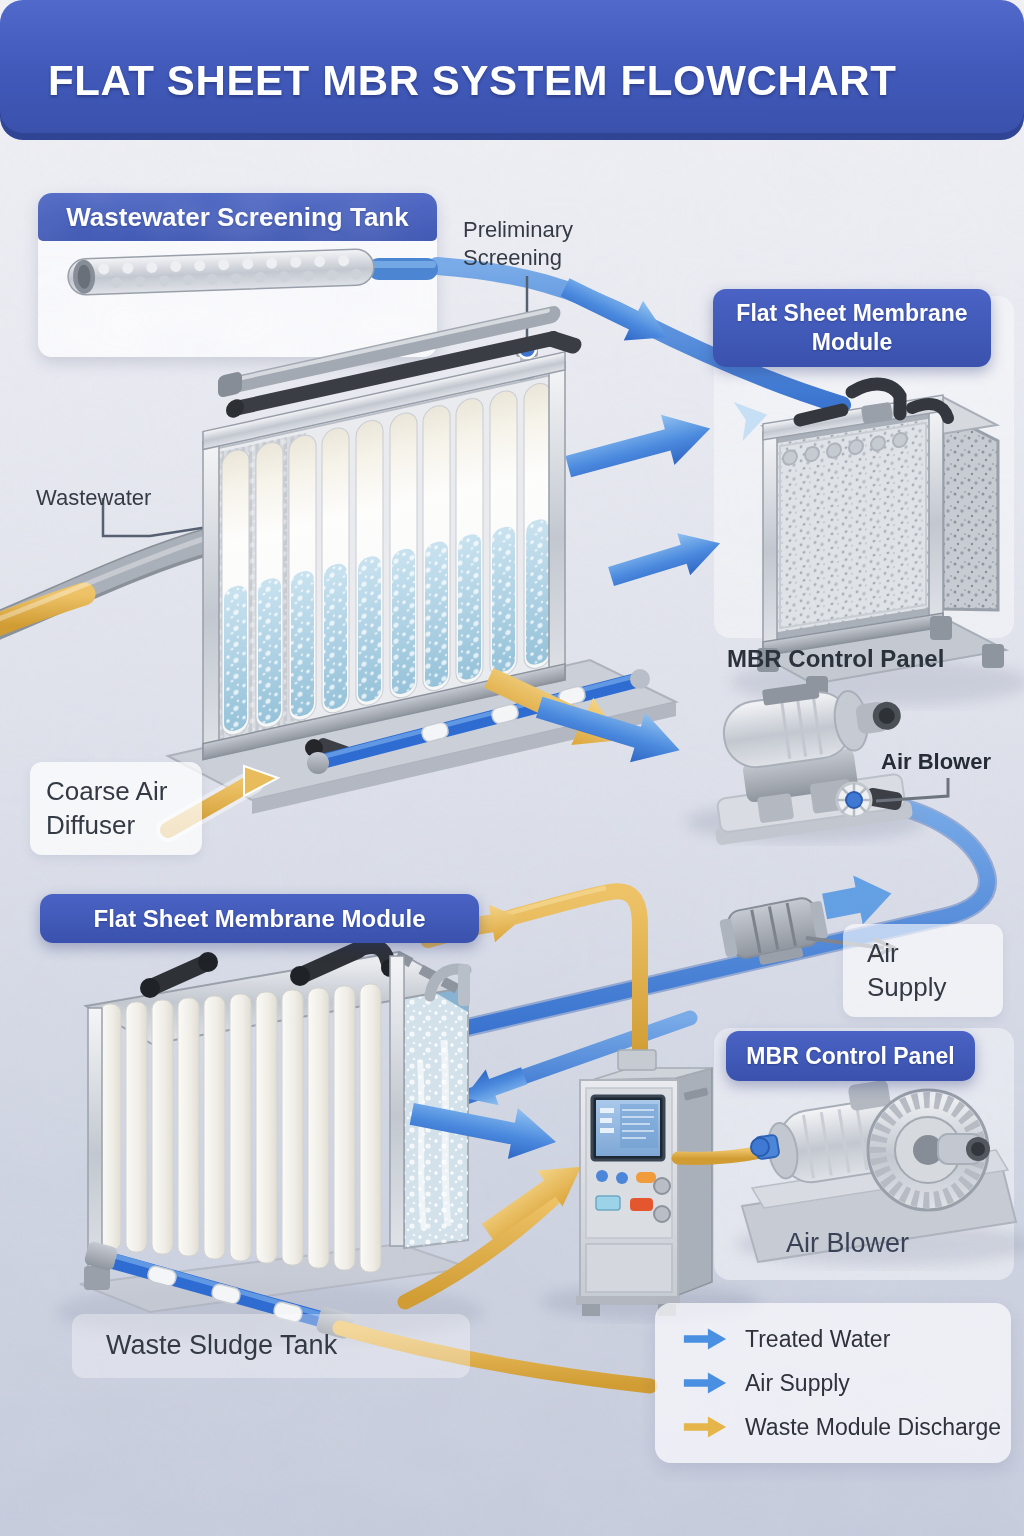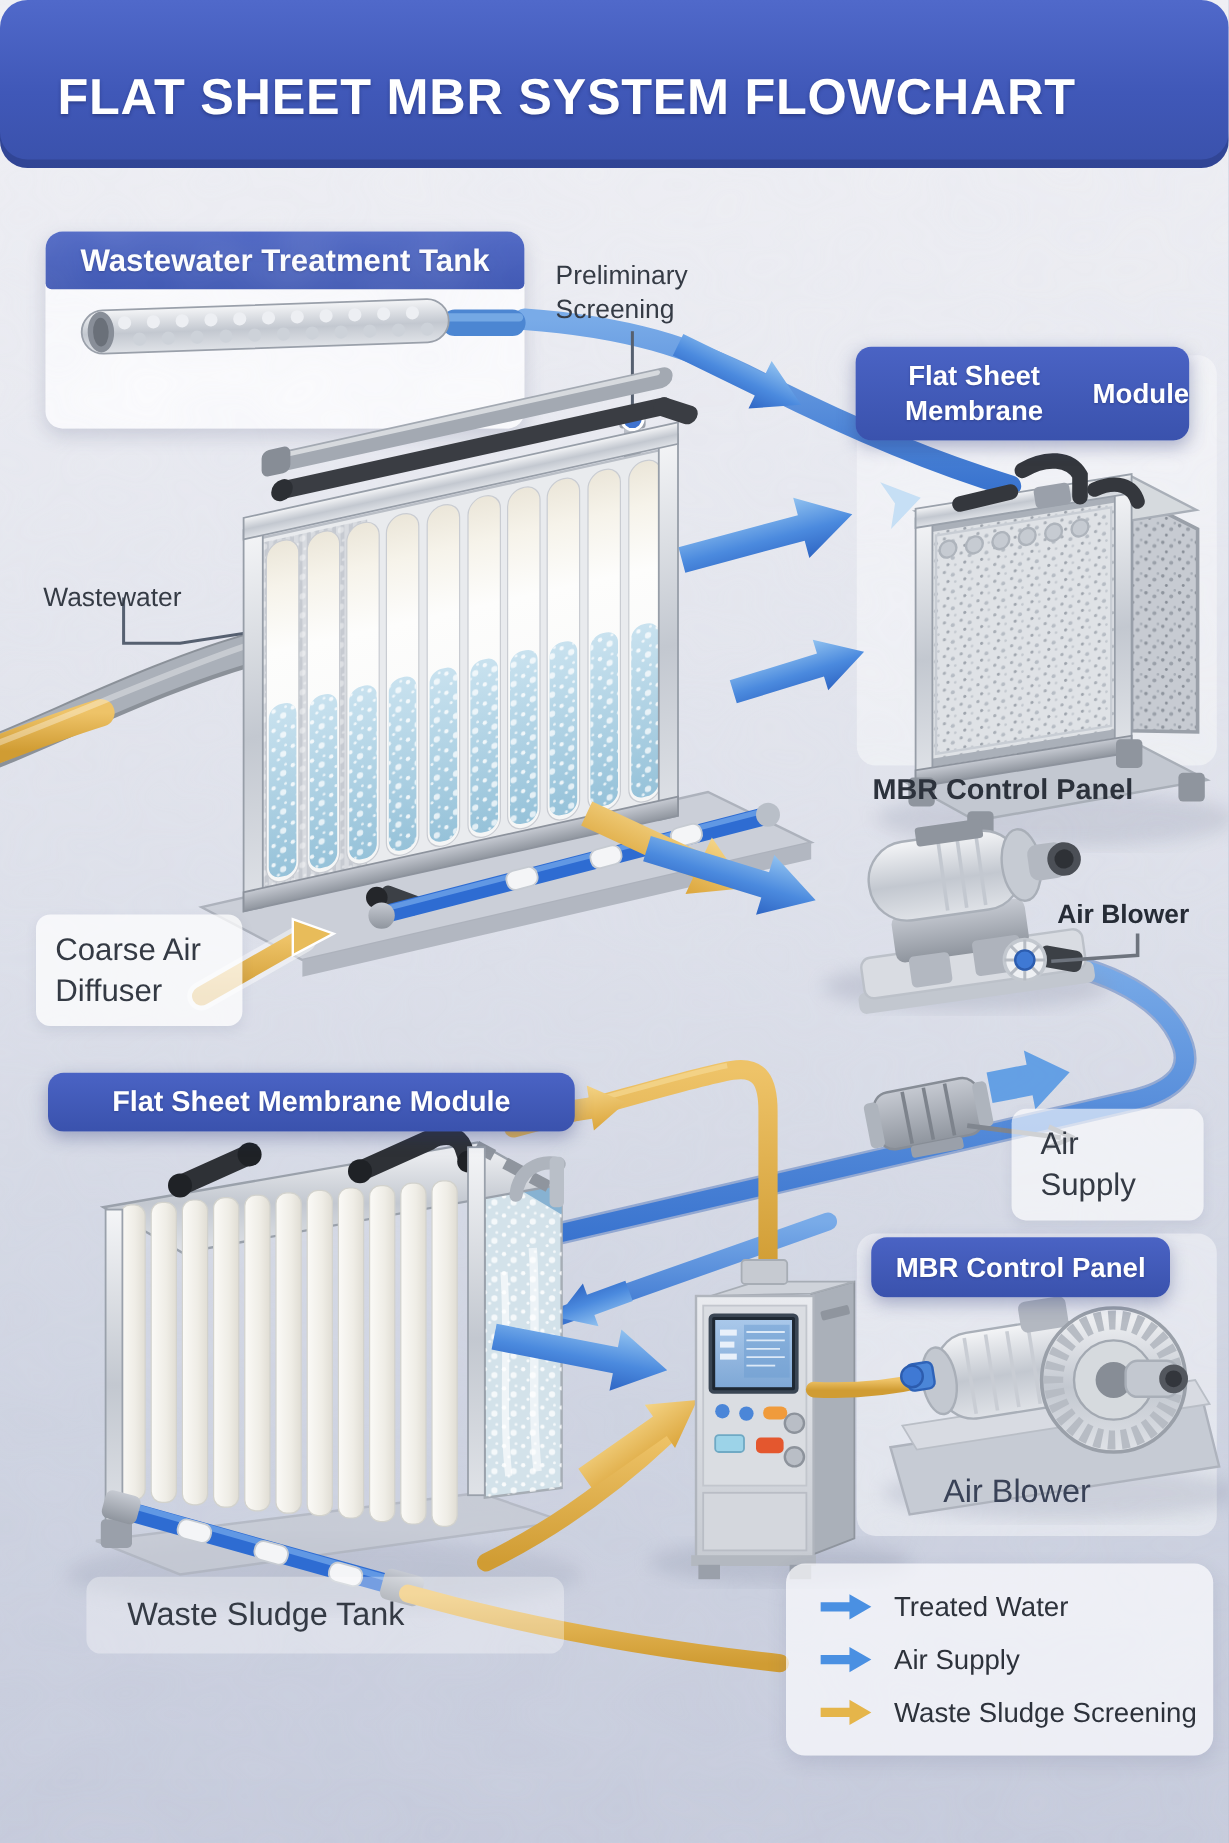--- a/index.html
+++ b/index.html
@@ -23,21 +23,21 @@
     justify-content:center;background:linear-gradient(180deg,#4b64c3 0%,#3c55b2 100%);
     color:#fff;font-size:26px;font-weight:bold;text-shadow:0 1px 2px rgba(20,30,80,.35);}
   .card-caption{position:absolute;left:52px;top:122px;display:flex;align-items:center;gap:10px;
     color:#3b424b;font-size:22px;font-weight:500;}
   .panel-faint{position:absolute;background:rgba(255,255,255,.45);border-radius:16px;}
   .chip{position:absolute;background:rgba(255,255,255,.74);border-radius:12px;color:#343a44;
     font-size:26px;font-weight:500;line-height:1.32;padding:12px 16px;box-shadow:0 4px 10px rgba(80,90,130,.10);}
   .chip-sludge{background:rgba(255,255,255,.34);font-size:27px;box-shadow:none;padding:14px 34px;}
   .chip-airsupply{background:rgba(255,255,255,.62);}
   
-  .badge{position:absolute;display:flex;flex-direction:row;align-items:center;justify-content:center;
+  .badge{position:absolute;display:flex;flex-direction:column;align-items:center;justify-content:center;
     text-align:center;background:linear-gradient(180deg,#4a63c4 0%,#3a52ad 100%);color:#fff;font-weight:bold;
     border-radius:13px;box-shadow:0 5px 14px rgba(40,55,120,.35);line-height:1.25;
     text-shadow:0 1px 2px rgba(20,30,80,.35);}
   .badge-module-top{left:713px;top:289px;width:278px;height:78px;font-size:23px;}
   .badge-module-bottom{left:40px;top:894px;width:439px;height:49px;font-size:24px;}
   .badge-mbr-bottom{left:726px;top:1031px;width:249px;height:50px;font-size:23px;}
   
   .lbl{position:absolute;color:#353b45;font-weight:500;line-height:1.27;}
   .lbl-prescreen{left:463px;top:216px;font-size:22px;}
   .lbl-wastewater{left:36px;top:484px;font-size:22px;}
@@ -51,21 +51,21 @@
   .legend-row{display:flex;align-items:center;gap:16px;color:#2d323b;font-size:23px;font-weight:500;}
   .legend-row svg{flex:0 0 auto;}
 </style>
 </head>
 <body>
 
 <div class="stage">
 
   <div class="layer-cards">
     <div class="card-wastewater">
-      <div class="card-header">Wastewater Treatment Tank</div>
+      <div class="card-header">Wastewater Screening Tank</div>
     </div>
     <div class="panel-faint" style="left:714px;top:296px;width:300px;height:342px;"></div>
     <div class="panel-faint" style="left:714px;top:1028px;width:300px;height:252px;"></div>
   </div>
 
   <svg id="scene" width="1024" height="1536" viewBox="0 0 1024 1536">
     <defs>
       <linearGradient id="gSilver" x1="0" y1="0" x2="0" y2="1">
         <stop offset="0" stop-color="#f4f5f7"></stop>
           <stop offset=".55" stop-color="#c3c8d0"></stop>
@@ -579,17 +579,17 @@
       <div class="legend-row">
         <svg width="48" height="26" viewBox="0 0 50 26">
           <path d="M3,9 L28,9 L28,2 L47,13 L28,24 L28,17 L3,17 Z" stroke-linejoin="round" fill="#4a90e2"></path>
         </svg>
         <span>Air Supply</span>
       </div>
       <div class="legend-row">
         <svg width="48" height="26" viewBox="0 0 50 26">
           <path d="M3,9 L28,9 L28,2 L47,13 L28,24 L28,17 L3,17 Z" stroke-linejoin="round" fill="#e5b54a"></path>
         </svg>
-        <span>Waste Sludge Screening</span>
+        <span>Waste Module Discharge</span>
       </div>
     </div>
   </div>
 </div>
 
 </body></html>

